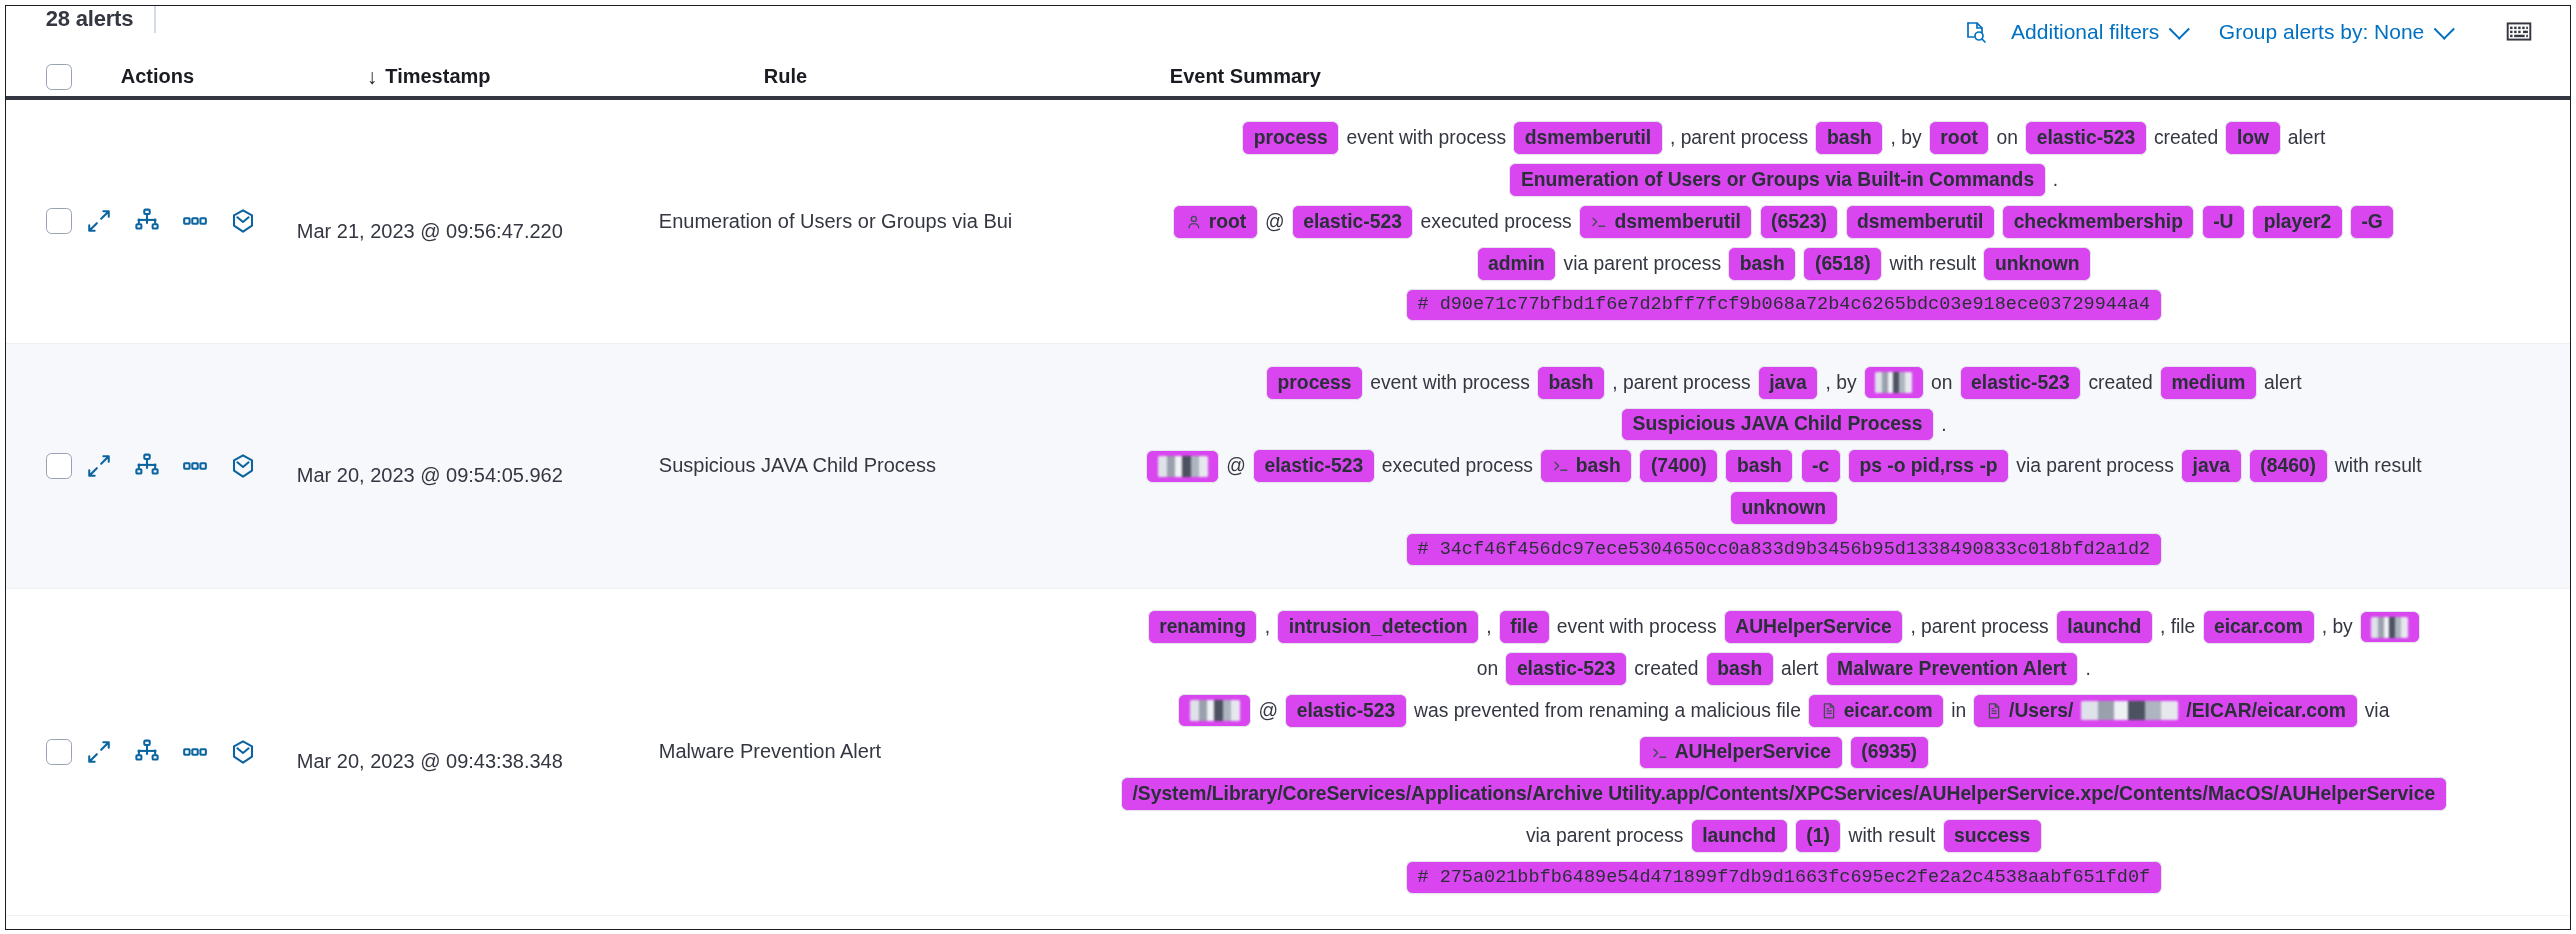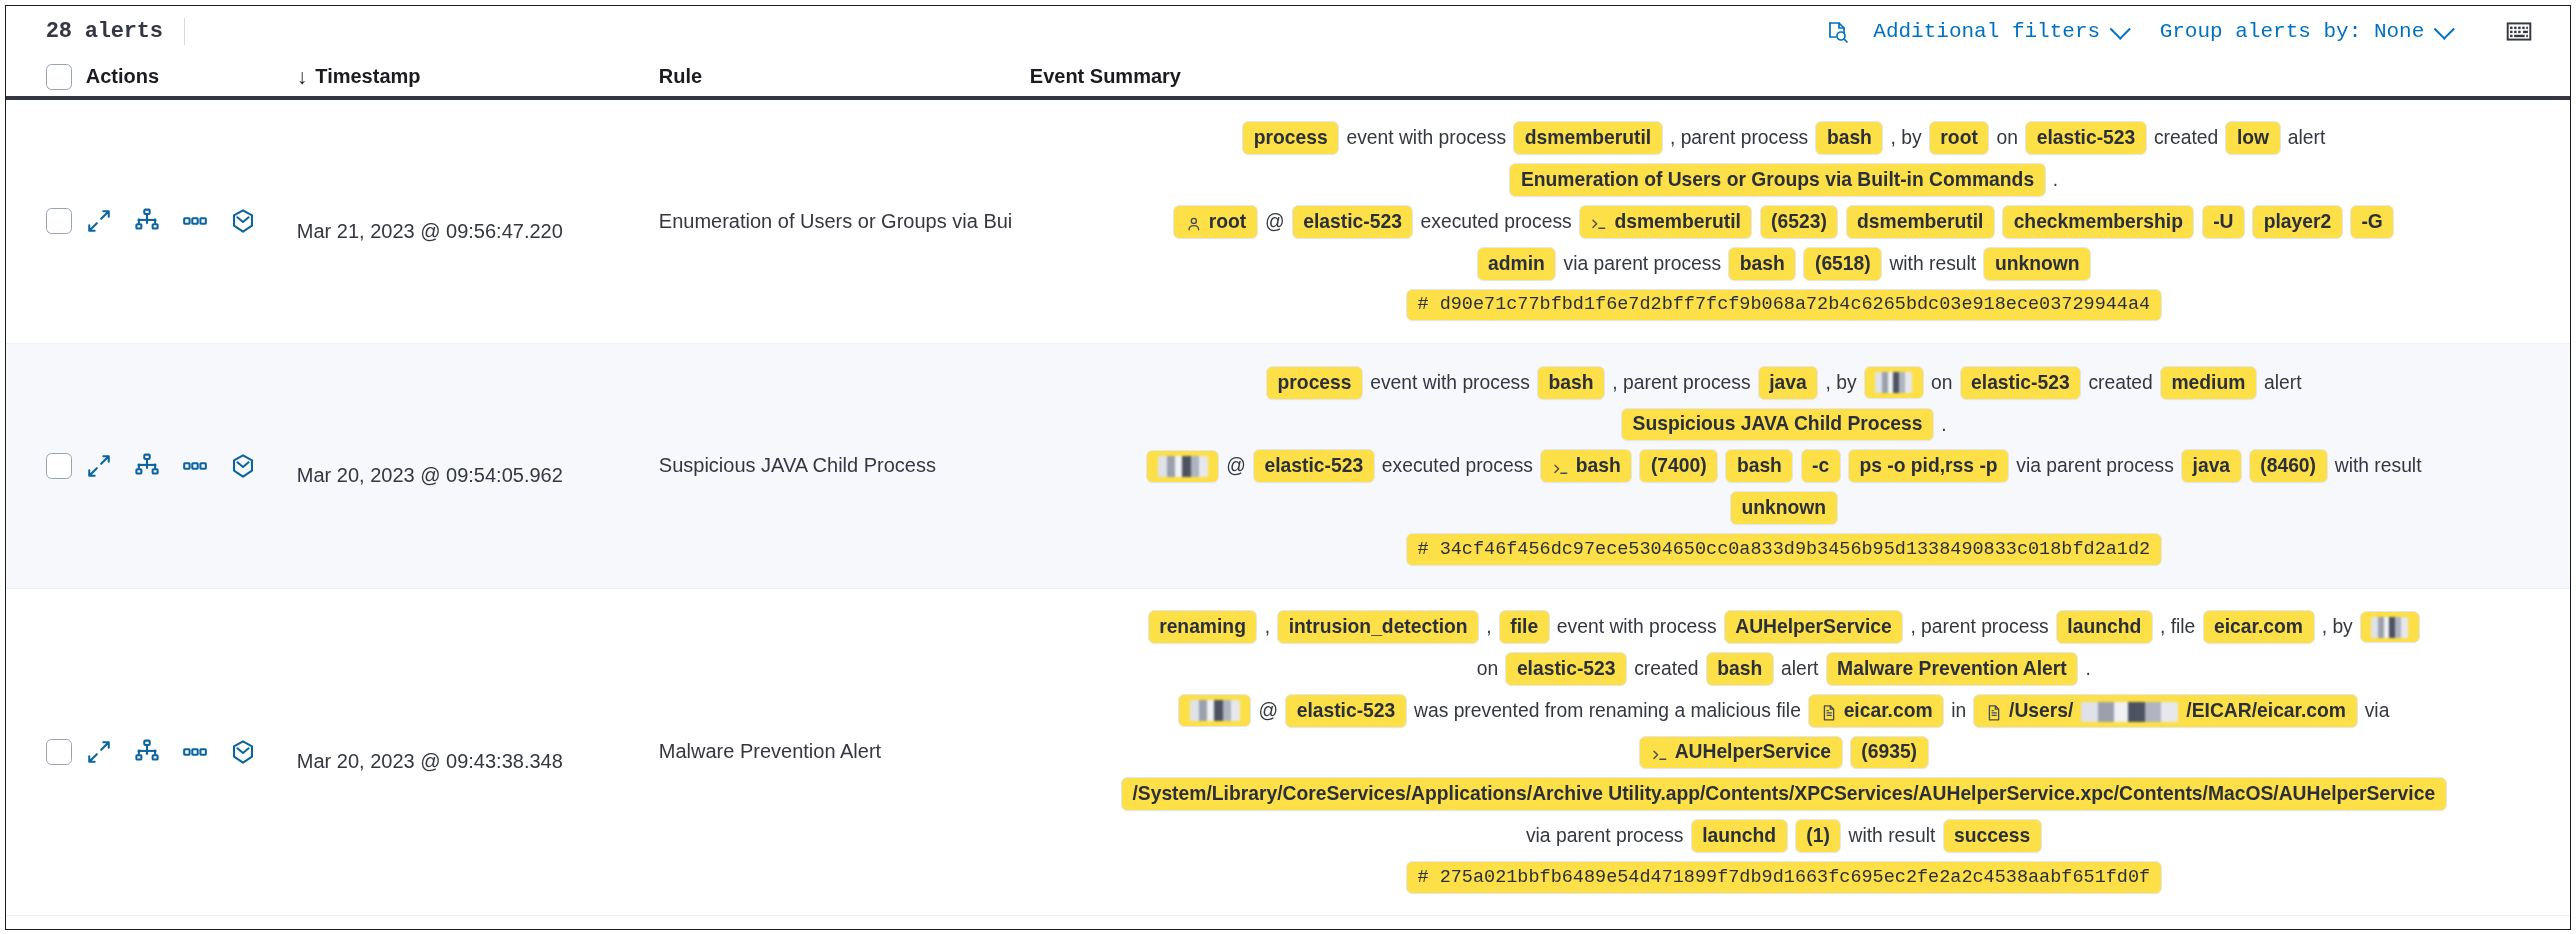--- a/index.html
+++ b/index.html
@@ -23,23 +23,21 @@
     border: 1.6px solid #1a1c21;
     background: #fff;
     overflow: hidden;
   }
 
   
   .toolbar {
     position: relative;
     height: 52px;
     display: flex;
-    align-items: center;
     padding: 0 31px 0 40px;
-    font-family: Liberation Mono, monospace;
   }
   .alert-count {
     font-size: 22px;
     font-weight: 700;
     color: #343741;
     letter-spacing: -0.2px;
   }
   .vdivider {
     width: 1.6px; height: 27px;
     background: #d3dae6;
@@ -83,20 +81,21 @@
   .kbd-btn { margin-left: 32px; }
 
   
   .tbl { width: 100%; }
   .thead {
     display: flex;
     align-items: center;
     height: 42px;
     padding: 0 0 0 40px;
     border-bottom: 4px solid #343741;
+    gap: 35px;
   }
   .th {
     font-size: 20px;
     font-weight: 700;
     color: #1a1c21;
     display: flex;
     align-items: center;
     gap: 8px;
   }
   .col-check  { width: 40px; flex: none; }
@@ -179,23 +178,23 @@
     width: 100%;
     padding: 4px 0;
   }
   .plain {
     font-size: 19.3px;
     color: #343741;
     white-space: nowrap;
   }
   .chip {
     display: inline-flex;
-    align-items: flex-end;
+    align-items: center;
     gap: 6.4px;
-    background: #fde047;
+    background: #d946ef;
     border: 1.6px solid #e3e6ed;
     border-radius: 6.4px;
     padding: 4.8px 10.5px;
     font-size: 19.3px;
     font-weight: 700;
     color: #2b2f3a;
     white-space: nowrap;
     line-height: 1.15;
     box-shadow: 0 0.8px 0 rgba(0,0,0,0.02);
     cursor: pointer;

